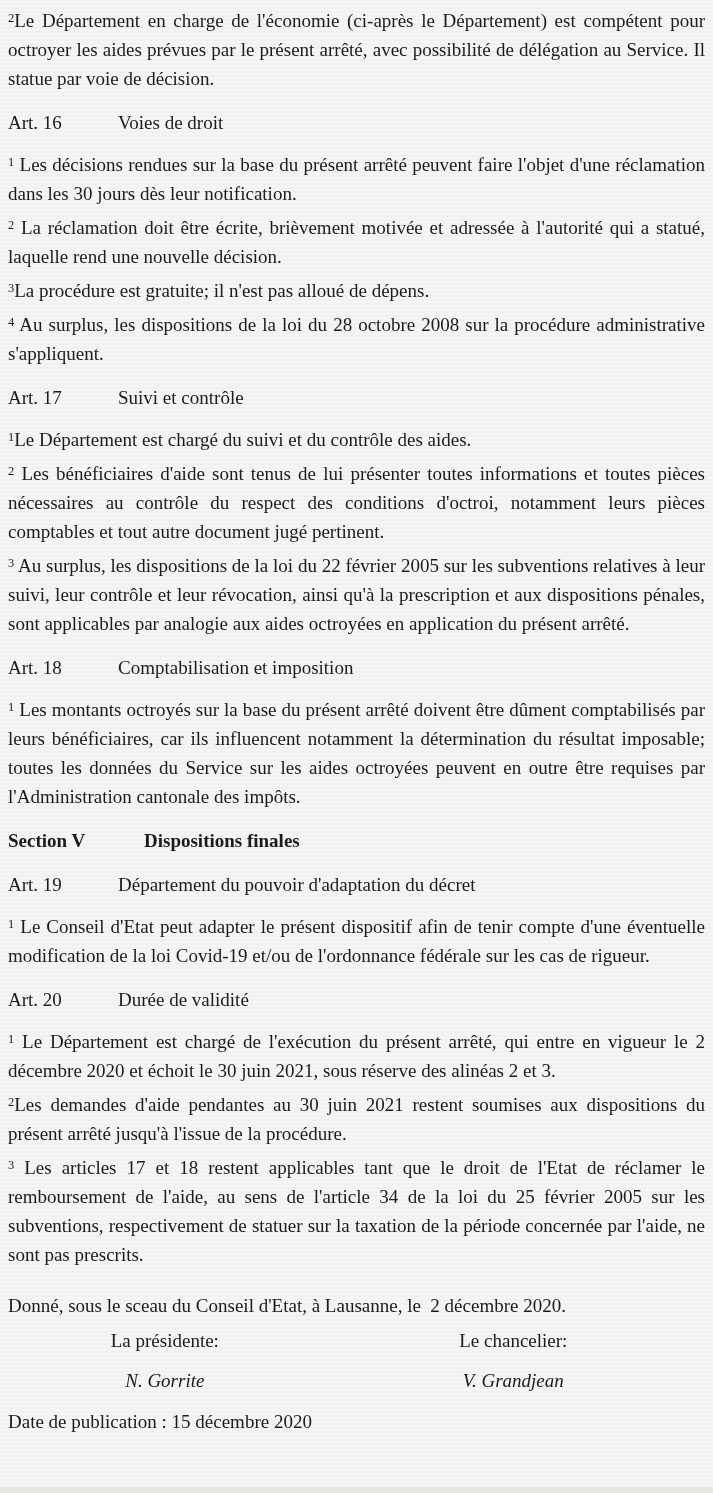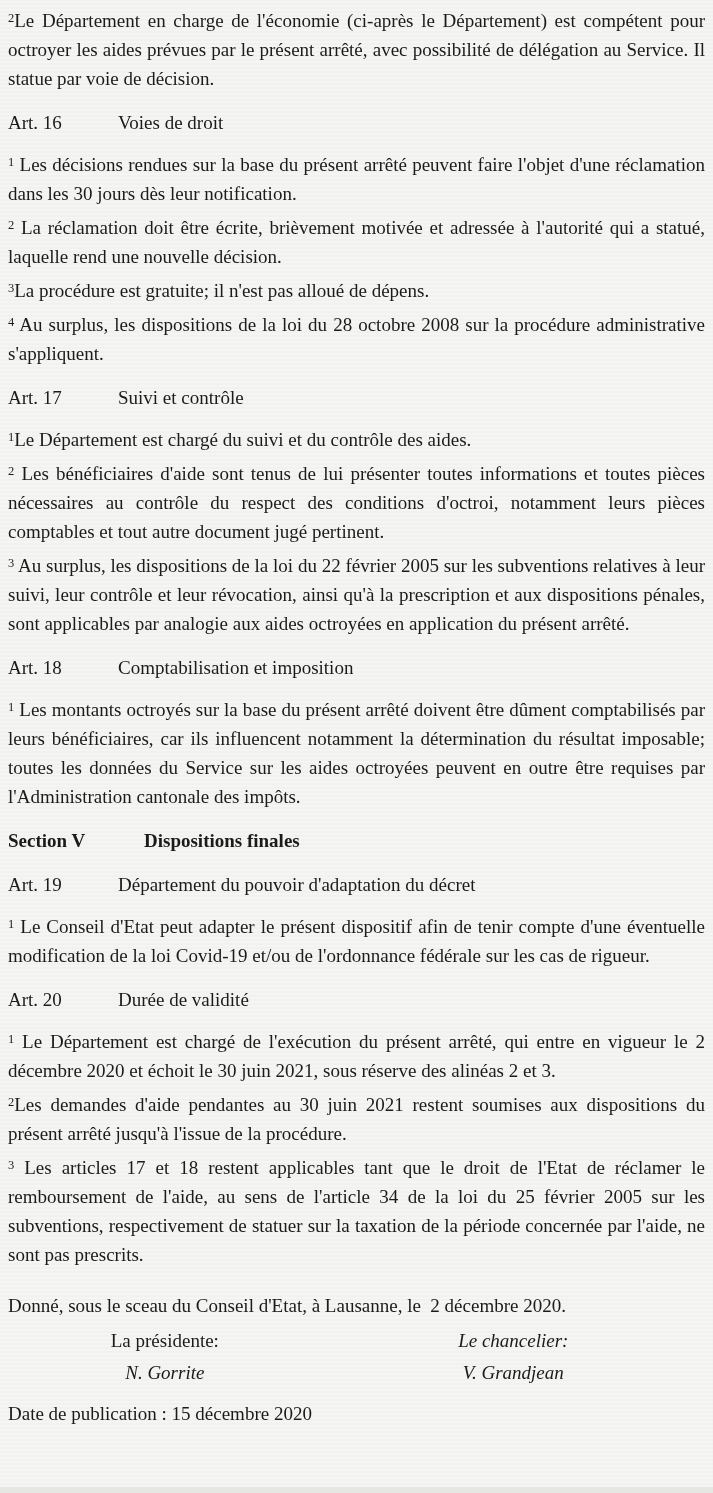--- a/index.html
+++ b/index.html
@@ -47,24 +47,24 @@
     display: inline-block;
   }
   .heading.article .h-label { width: 110px; }
   .heading.section .h-label { width: 136px; }
   .plain {
     margin: 0 0 5px 0;
   }
   .para + .plain { margin-top: 22px; }
   .sig { margin-top: 6px; }
   .sig-row { display: flex; }
-  .sig-row + .sig-row { margin-top: 3px; }
+  .sig-row + .sig-row { margin-top: 11px; }
   .sig-cell { display: block; text-align: center; }
   .sig-cell.left  { width: 45%; }
-  .sig-cell.right { width: 55%; font-style: italic; }
+  .sig-cell.right { width: 55%; }
   .sig-name { font-style: italic; }
   .sig + .plain { margin-top: 12px; }
 </style>
 </head>
 <body>
 
 <div id="doc">
     <p class="para"><sup class="alinea">2</sup><span>Le Département en charge de l'économie (ci-après le Département) est compétent pour octroyer les aides prévues par le présent arrêté, avec possibilité de délégation au Service. Il statue par voie de décision.</span></p>
     <p class="heading article"><span class="h-label">Art. 16</span><span class="h-title">Voies de droit</span></p>
     <p class="para"><sup class="alinea">1</sup><span> Les décisions rendues sur la base du présent arrêté peuvent faire l'objet d'une réclamation dans les 30 jours dès leur notification.</span></p>

